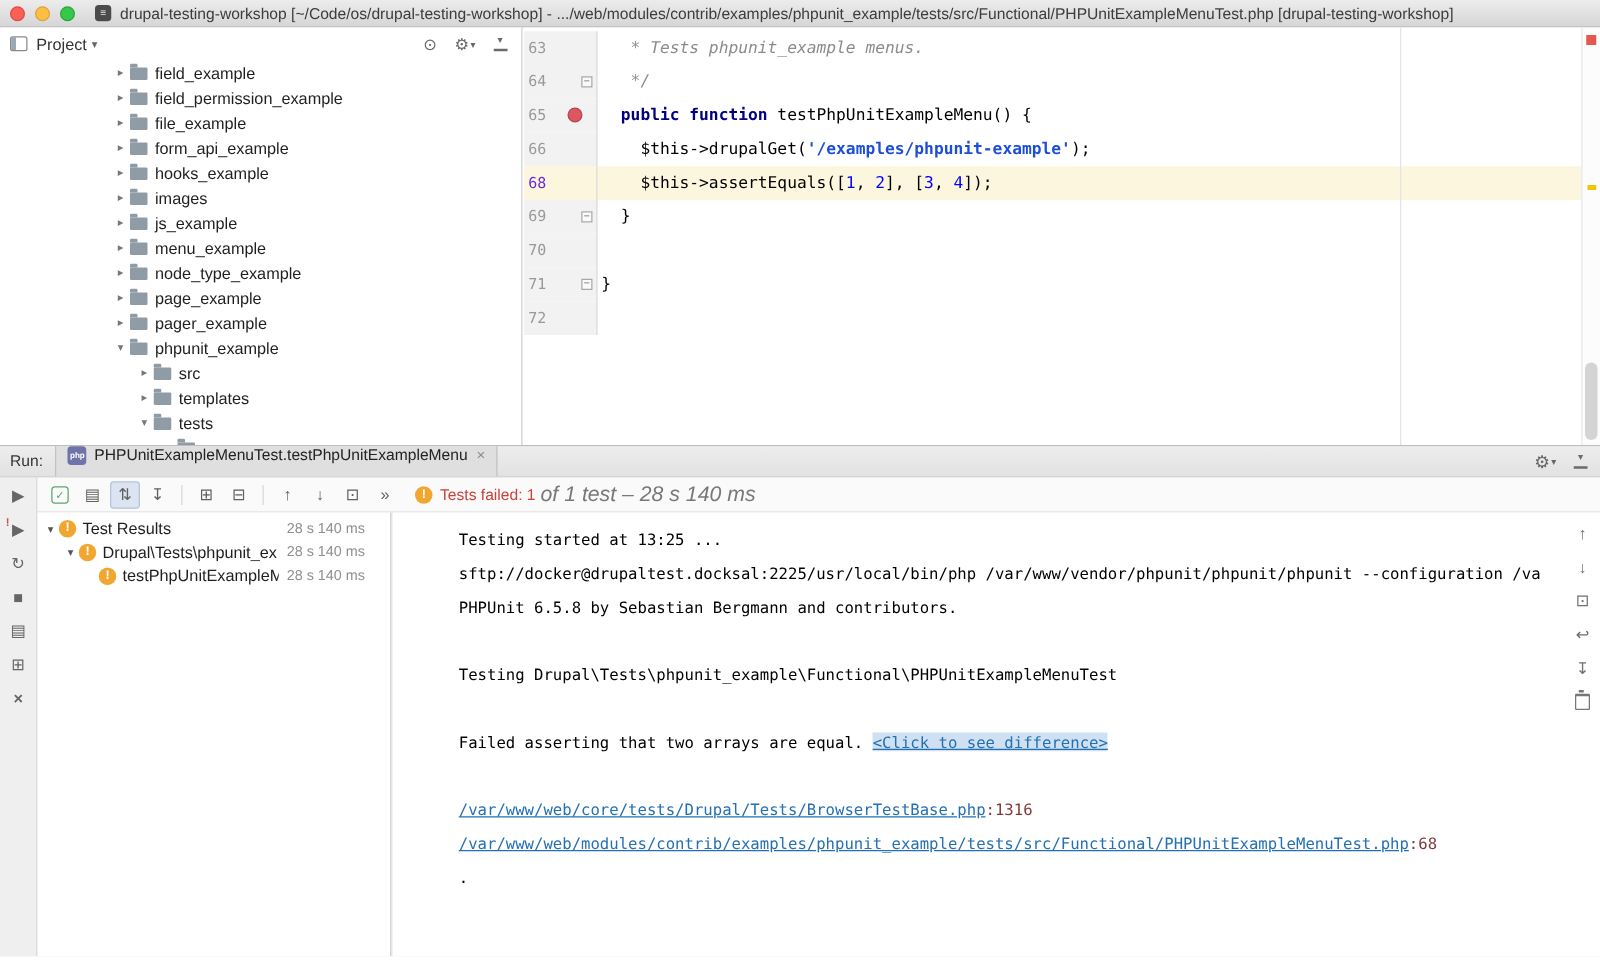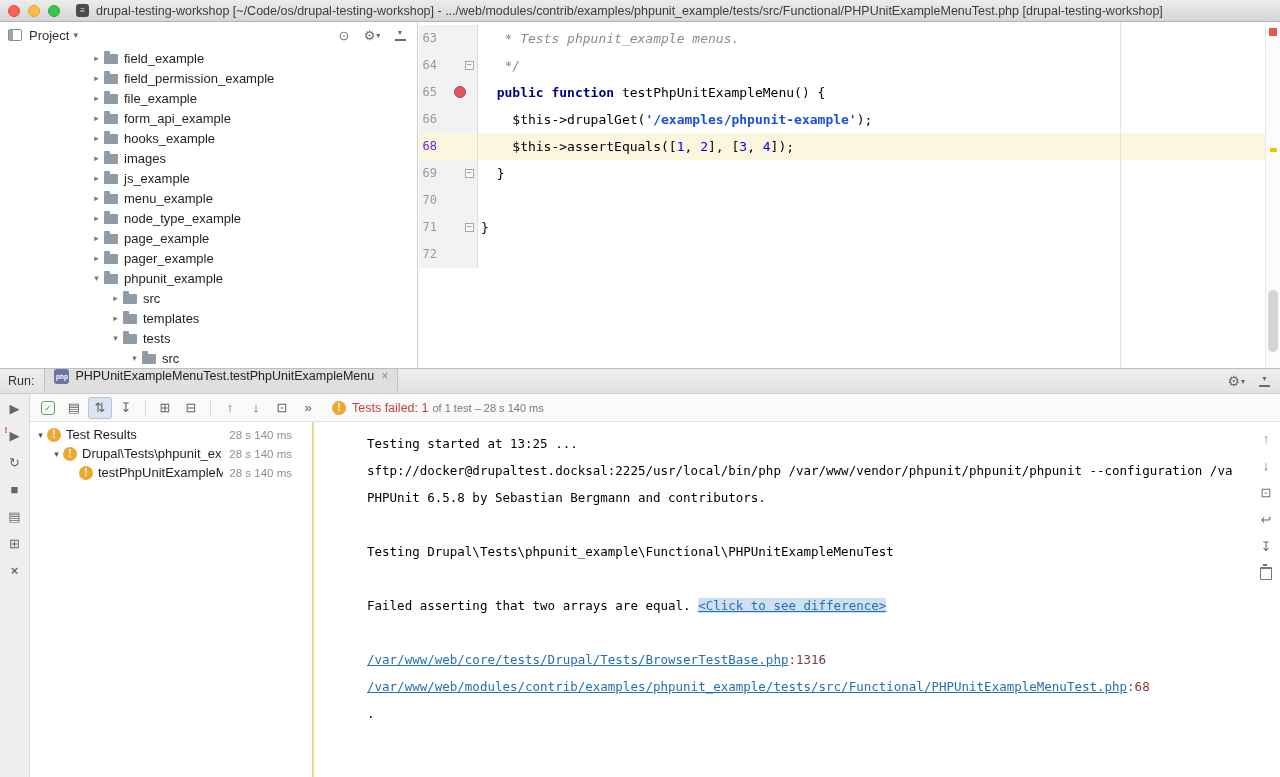--- a/index.html
+++ b/index.html
@@ -54,21 +54,21 @@
     background:#db5860;border:1px solid #b8434c;box-sizing:border-box;}
   .fold{position:absolute;right:3px;top:9px;width:9px;height:9px;border:1px solid #a8a8a8;background:#fafafa;
     box-sizing:border-box;color:#777;font-size:8px;line-height:6px;text-align:center;}
   .rmargin{position:absolute;left:1120px;top:22px;height:346px;width:1px;background:#e4e4e4;}
   .stripe{position:absolute;left:1265px;top:22px;width:15px;height:346px;background:#fcfcfc;border-left:1px solid #e8e8e8;box-sizing:border-box;}
   .mark-red{position:absolute;top:6px;left:3px;width:8px;height:8px;background:#e4584f;}
   .mark-yellow{position:absolute;top:126px;left:4px;width:7px;height:4px;background:#ebc700;}
   .thumb{position:absolute;top:268px;left:2px;width:10px;height:62px;background:rgba(90,90,90,.25);border-radius:6px;}
 
   
-  .runpanel{position:absolute;left:0;top:368px;width:1280px;height:409px;border-top:1px solid #bdbdbd;background:#fde047;box-sizing:border-box;}
+  .runpanel{position:absolute;left:0;top:356px;width:1280px;height:409px;border-top:1px solid #bdbdbd;background:#e5e5e5;box-sizing:border-box;}
   .runtabs{height:25px;background:linear-gradient(#ededed,#e2e2e2);border-bottom:1px solid #cfcfcf;
     display:flex;align-items:center;padding-left:8px;box-sizing:border-box;}
   .runlabel{font-size:12.5px;color:#333;margin-right:10px;}
   .runtab{height:24px;display:flex;align-items:flex-start;padding:0 9px;background:#dfdfdf;
     border-left:1px solid #c2c2c2;border-right:1px solid #c2c2c2;}
   .phpicon{width:15px;height:15px;background:#6f73a7;border-radius:3px;color:#fff;font-size:6.5px;font-weight:bold;
     display:flex;align-items:center;justify-content:center;margin-right:6px;flex:none;}
   .runtab-label{font-size:12.5px;color:#222;white-space:nowrap;}
   .tabclose{margin-left:7px;color:#8a8a8a;font-size:12px;}
   .runtab-right{margin-left:auto;display:flex;align-items:center;gap:14px;padding-right:10px;}
@@ -94,21 +94,21 @@
   .tb-icons{display:flex;align-items:center;gap:2px;}
   .toolbar .tbi{width:24px;height:22px;display:flex;align-items:center;justify-content:center;
     font-size:13px;color:#616161;border-radius:3px;box-sizing:border-box;}
   .toolbar .tbi.pressed{background:#dbe4f0;border:1px solid #b5c4da;}
   .ic-circlegreen{border:1px solid #59a869;border-radius:50%;color:#59a869!important;
     width:14px!important;height:14px!important;font-size:9px!important;margin:0 5px;}
   .sep{width:1px;height:16px;background:#d8d8d8;margin:0 5px;}
   .warnball{width:14px;height:14px;border-radius:50%;background:#f0a732;color:#fff;font-weight:bold;font-size:10px;
     display:flex;align-items:center;justify-content:center;margin:0 6px 0 12px;flex:none;}
   .st-failed{font-size:12.5px;color:#c9433b;margin-right:4px;white-space:pre;}
-  .st-rest{font-size:11px;color:#787878;white-space:pre;}
+  .st-rest{font-size:17px;color:#787878;white-space:pre;font-style:italic;}
 
   .testtree{position:absolute;left:30px;top:28px;width:283px;bottom:0;border-right:1px solid #d4d4d4;
     background:#fff;box-sizing:border-box;overflow:hidden;padding-top:3px;}
   .ttrow{height:19px;display:flex;align-items:center;font-size:13px;color:#1f1f1f;padding-right:20px;}
   .ttarr{width:13px;font-size:9px;color:#555;text-align:center;flex:none;}
   .ttico{width:14px;height:14px;border-radius:50%;background:#f0a732;color:#fff;font-weight:bold;font-size:10px;
     display:flex;align-items:center;justify-content:center;margin-right:5px;flex:none;}
   .ttlabel{flex:1;white-space:nowrap;overflow:hidden;}
   .tttime{flex:none;color:#8f8f8f;font-size:11.5px;margin-left:6px;}
 

